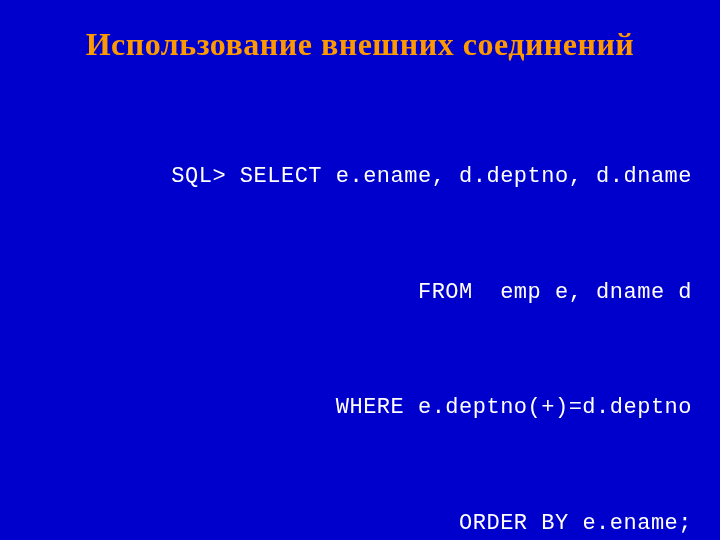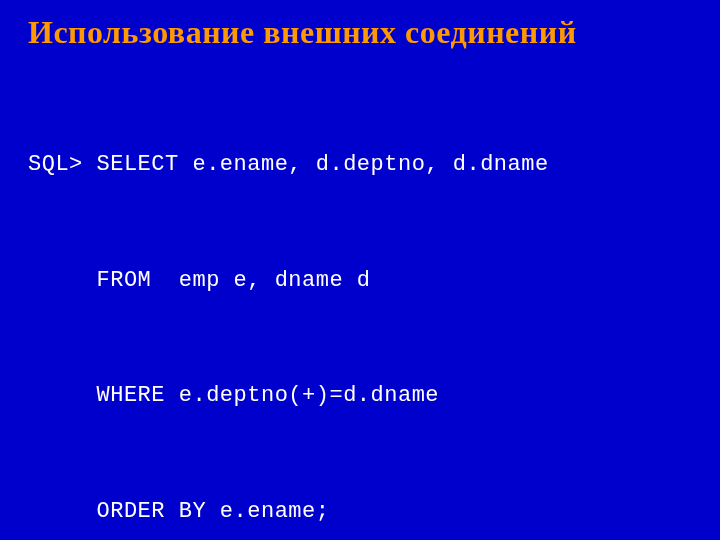--- a/index.html
+++ b/index.html
@@ -17,41 +17,43 @@
     background: #0000cc;
     position: relative;
     box-sizing: border-box;
     padding: 14px 28px 0 28px;
   }
   .title {
     color: #ff9900;
     font-family: "Times New Roman", Times, serif;
     font-size: 32px;
     font-weight: bold;
-    margin: 0 0 18px 0;
+    text-align: center;
+    margin: 12px 0 18px 0;
     letter-spacing: 0.5px;
   }
   .code-block {
     color: #ffffff;
     font-size: 22px;
     line-height: 1.75;
     white-space: pre;
     letter-spacing: 0.5px;
   }
   .code-line {
     display: block;
+    text-align: right;
   }
 </style>
 </head>
 <body>
 
 <div class="slide">
 
   <h1 class="title">Использование внешних соединений</h1>
 
   <div class="code-block">
     <span class="code-line">SQL&gt; SELECT e.ename, d.deptno, d.dname</span>
     <span class="code-line">     FROM  emp e, dname d</span>
-    <span class="code-line">     WHERE e.deptno(+)=d.dname</span>
+    <span class="code-line">     WHERE e.deptno(+)=d.deptno</span>
     <span class="code-line">     ORDER BY e.ename;</span>
   </div>
 
 </div>
 
 </body></html>

